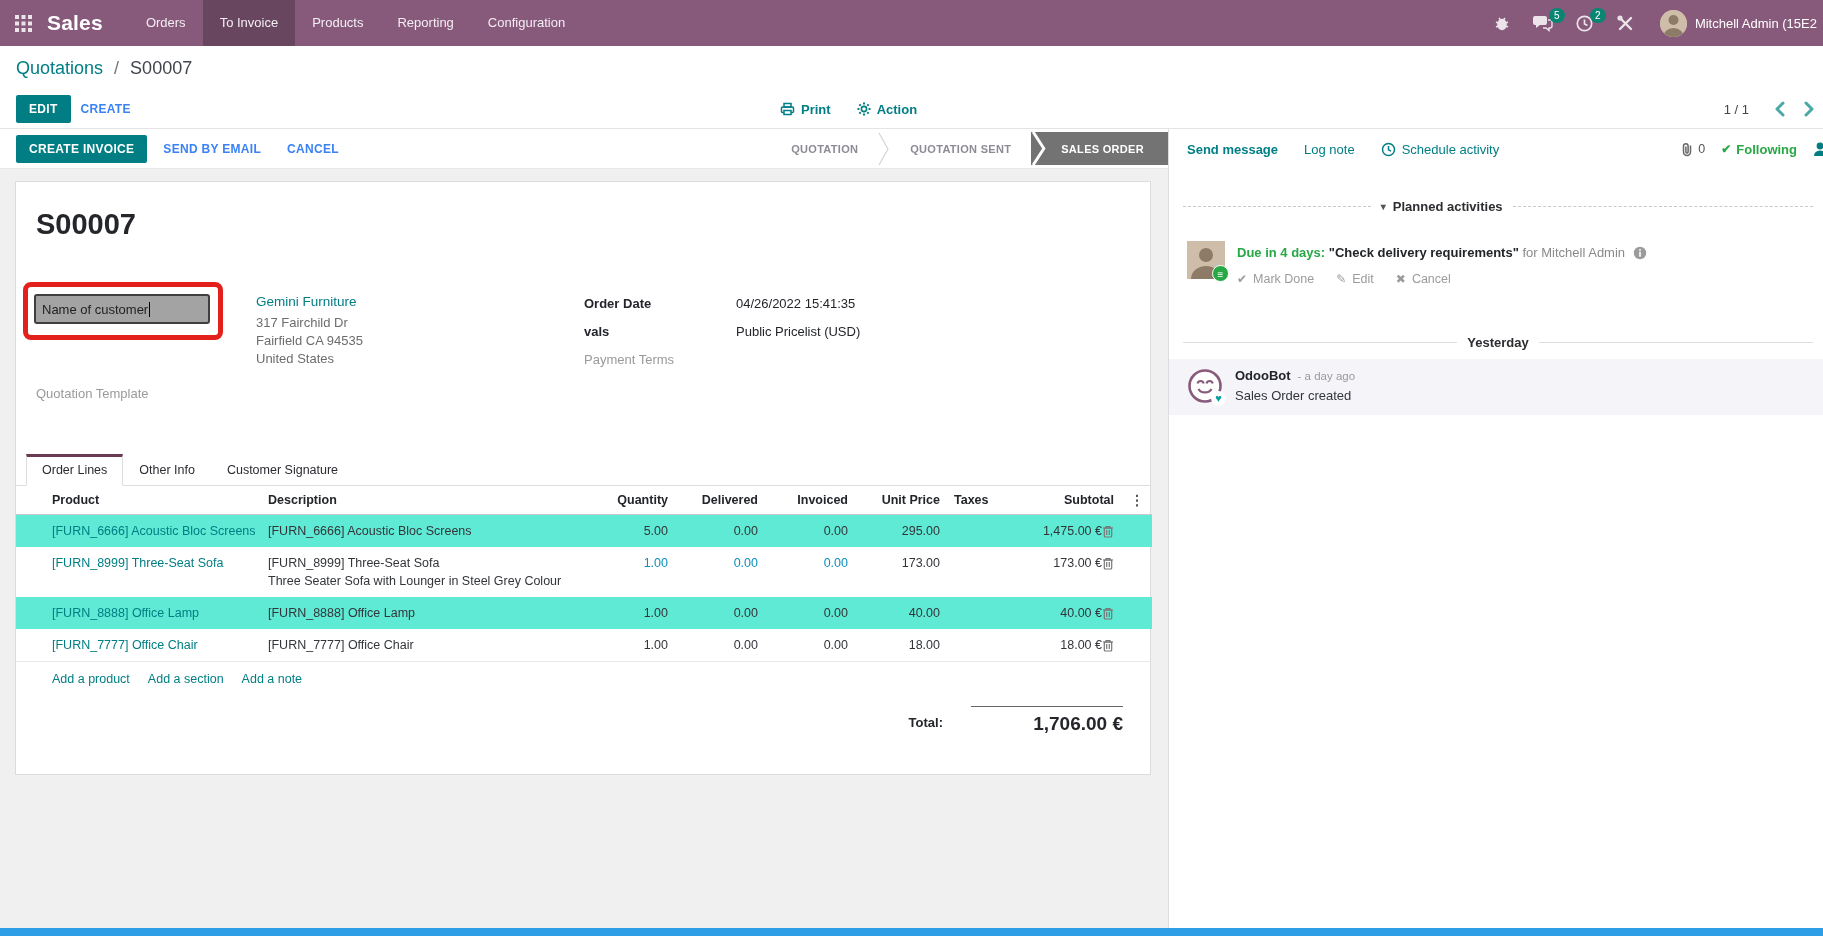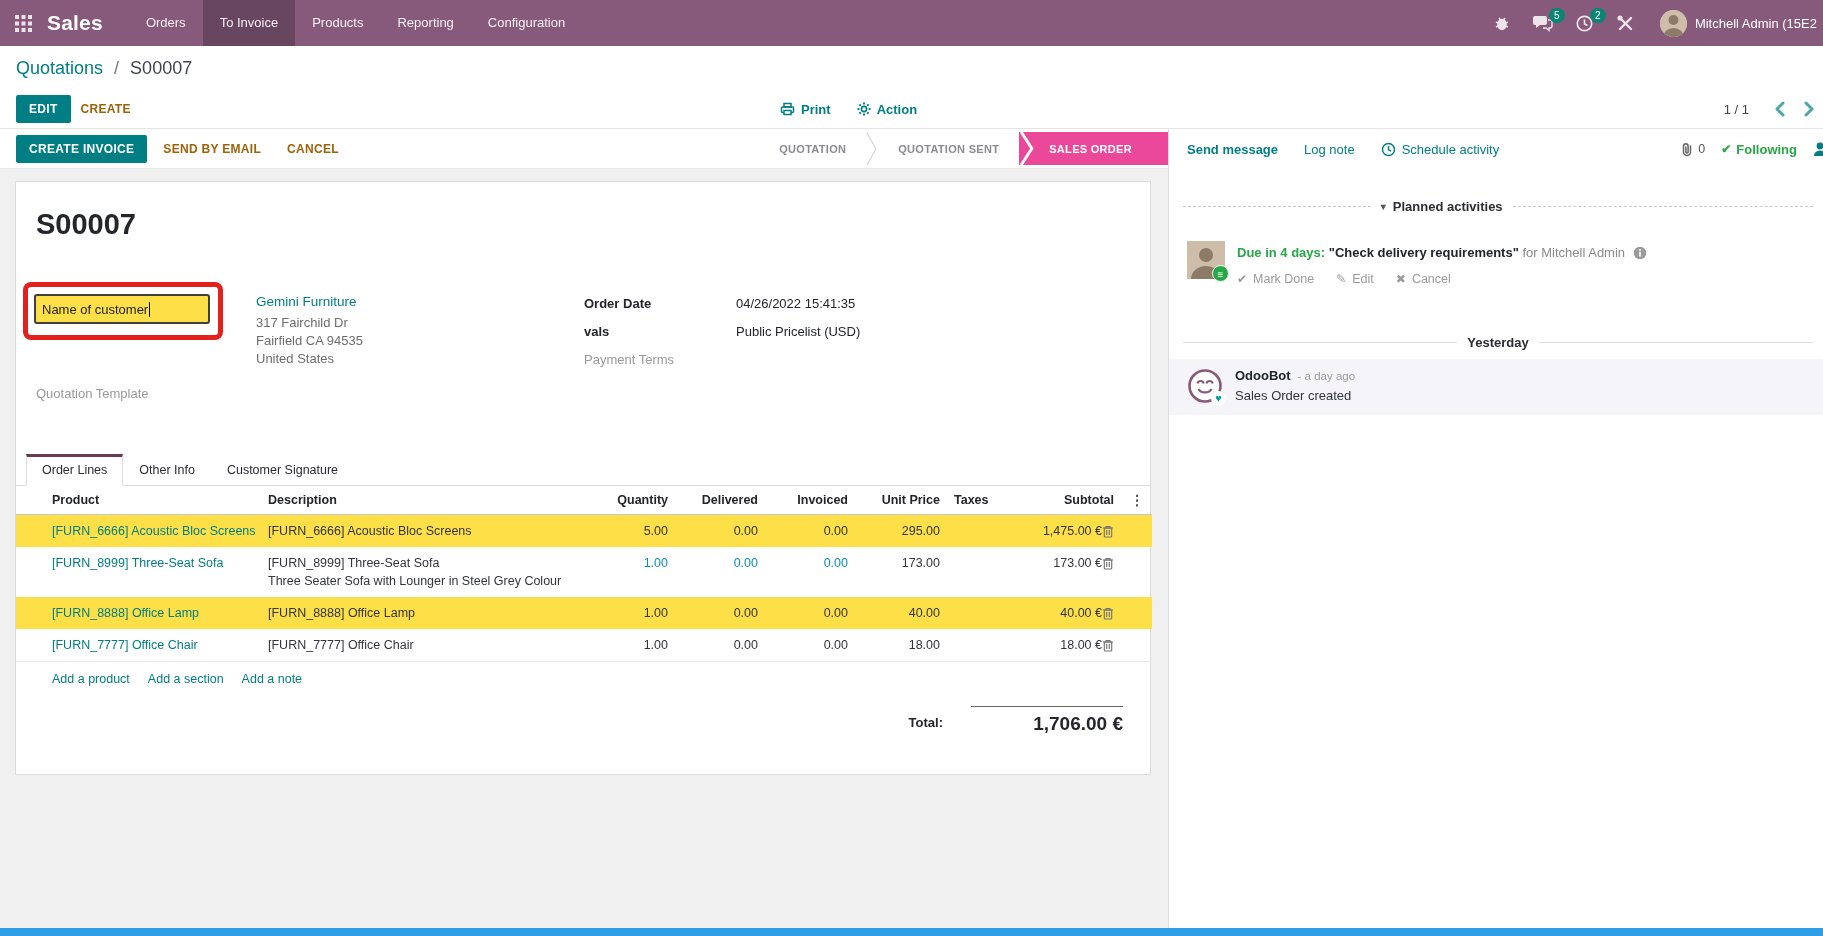--- a/index.html
+++ b/index.html
@@ -26,38 +26,38 @@
 
   
   .crumbrow { height:44px; display:flex; align-items:center; padding-left:16px; }
   .crumb { font-size:18px; }
   .crumb .parent { color:#017e84; cursor:pointer; }
   .crumb .sep { color:#777; margin:0 6px; }
   .crumb .current { color:#41454d; }
   .actionrow { height:38px; position:relative; display:flex; align-items:center; padding-left:16px; }
   .btn-primary { background:#017e84; color:#fff; border:none; font-size:12px; font-weight:bold;
     padding:7px 13px; letter-spacing:.3px; cursor:pointer; border-radius:2px; font-family:inherit; }
-  .btn-link { background:none; border:none; color:#a16207; font-size:12px; font-weight:bold;
+  .btn-link { background:none; border:none; color:#3b82f6; font-size:12px; font-weight:bold;
     letter-spacing:.3px; padding:7px 10px; cursor:pointer; font-family:inherit; }
   .print-action { position:absolute; left:780px; top:0; height:100%; display:flex; align-items:center; gap:26px; }
   .pa-item { display:flex; align-items:center; gap:6px; color:#017e84; font-weight:bold; font-size:13px; cursor:pointer; }
   .pager { position:absolute; right:6px; top:0; height:100%; display:flex; align-items:center; gap:15px; }
   .pager-count { color:#41454d; font-size:13px; margin-right:8px; }
   .pager-chev { cursor:pointer; padding:2px; }
 
   
   .band { height:41px; border-top:1px solid #e4e4e4; display:flex; }
   .band-left { width:1168px; position:relative; display:flex; align-items:center; padding-left:16px;
     box-shadow: inset 0 -1px 0 #e8e8e8; }
   .band-left .btn-link { margin-left:6px; }
   .stages { position:absolute; right:0; top:3px; bottom:4px; display:flex; align-items:stretch; }
   .stage { display:flex; align-items:center; padding:0 20px; font-size:11px; font-weight:bold;
     letter-spacing:.3px; color:#8b8b95; cursor:pointer; }
   .stage-sep { display:flex; align-items:center; }
-  .stage.active { background:#ec4899; color:#fff; padding:0 36px 0 30px; position:relative; }
+  .stage.active { background:#737373; color:#fff; padding:0 24px 0 30px; position:relative; }
   .stage.active svg { position:absolute; left:0; top:0; height:100%; }
   .band-right { flex:1; border-left:1px solid #ddd; display:flex; align-items:center; padding-left:18px; overflow:hidden; }
   .chat-btn { font-size:13px; color:#017e84; margin-right:26px; cursor:pointer; display:flex; align-items:center; gap:6px; }
   .chat-btn.strong { font-weight:bold; }
   .chatter-right { margin-left:auto; display:flex; align-items:center; gap:16px; padding-right:0; }
   .attach { display:flex; align-items:center; gap:4px; color:#555; cursor:pointer; font-size:12.5px; }
   .following { display:flex; align-items:center; gap:5px; color:#28a745; font-weight:bold; font-size:13px; cursor:pointer; }
   .follower-ico { margin-right:-8px; cursor:pointer; }
 
   
@@ -66,21 +66,21 @@
   .sheet { position:absolute; left:15px; top:12px; width:1136px; height:594px; background:#fff;
     border:1px solid #dcdcdc; }
   .sheet-top { height:45px; border-bottom:1px solid #e3e3e3; position:relative; }
   .stat-btn { position:absolute; right:0; top:0; width:142px; height:45px; border-left:1px solid #e3e3e3;
     display:flex; align-items:center; gap:9px; padding:0 10px; cursor:pointer; }
   .stat-btn .lbl { font-size:12px; color:#4c4c4c; line-height:1.25; width:70px; }
   .so-title { margin:26px 0 0 20px; font-size:29px; font-weight:bold; color:#24262b; }
   .form-area { position:relative; height:225px; }
   .red-annotation { position:absolute; left:7px; top:41px; width:200px; height:58px;
     border:5px solid #e3201b; border-radius:8px; }
-  .customer-input { position:absolute; left:18px; top:53px; width:176px; height:30px; background:#fde047;
+  .customer-input { position:absolute; left:18px; top:53px; width:176px; height:30px; background:#a3a3a3;
     border:2px solid #3f3f3f; border-radius:3px; display:flex; align-items:center; padding:0 6px;
     font-size:13px; color:#222; cursor:text; }
   .cursor { display:inline-block; width:1px; height:15px; background:#000; margin-left:1px; }
   .partner { position:absolute; left:240px; top:53px; }
   .partner-name { color:#017e84; font-size:13.5px; margin-bottom:5px; cursor:pointer; }
   .partner-line { color:#6d6d6d; font-size:13px; line-height:18px; }
   .qtpl { position:absolute; left:20px; top:145px; color:#9a9a9a; font-size:13px; cursor:pointer; }
   .fields { position:absolute; left:568px; top:54px; font-size:13px; }
   .frow { display:flex; margin-bottom:11px; line-height:17px; }
   .flabel { width:152px; font-weight:bold; color:#23252a; }
@@ -92,21 +92,21 @@
   .tab { padding:8px 15px; font-size:12.5px; color:#2b2b33; cursor:pointer; border:1px solid transparent;
     margin-bottom:-1px; background:transparent; }
   .tab.active { background:#fff; border-color:#ddd; border-top:3px solid #6b3a52; border-bottom-color:#fff; padding-top:6px; }
 
   .table-wrap { position:absolute; left:0; right:13px; top:304px; }
   table { width:100%; border-collapse:collapse; font-size:12.5px; color:#33353a; table-layout:fixed; }
   th { font-weight:bold; color:#23252a; text-align:left; padding:6px 4px; border-bottom:1px solid #c9c9c9; }
   th.num, td.num { text-align:right; }
   th.first, td.first { padding-left:36px; }
   td { padding:7px 4px; vertical-align:top; line-height:18px; }
-  tr.striped { background:#fde047; }
+  tr.striped { background:#5eead4; }
   tbody tr:last-child td { border-bottom:1px solid #e8e8e8; }
   .plink { color:#017e84; cursor:pointer; }
   .edited { color:#0a8fbe; }
   .desc2 { color:#33353a; }
   .subcell { display:flex; justify-content:flex-end; align-items:center; }
   .trash { cursor:pointer; }
   .dots-v { color:#555; font-size:14px; text-align:right; padding-right:8px; cursor:pointer; }
   .add-links { display:flex; gap:18px; padding:10px 0 0 36px; font-size:12.5px; }
   .add-links span { color:#017e84; cursor:pointer; }
   .total-row { display:flex; justify-content:flex-end; align-items:flex-start; gap:28px; margin-top:20px; padding-right:14px; }

